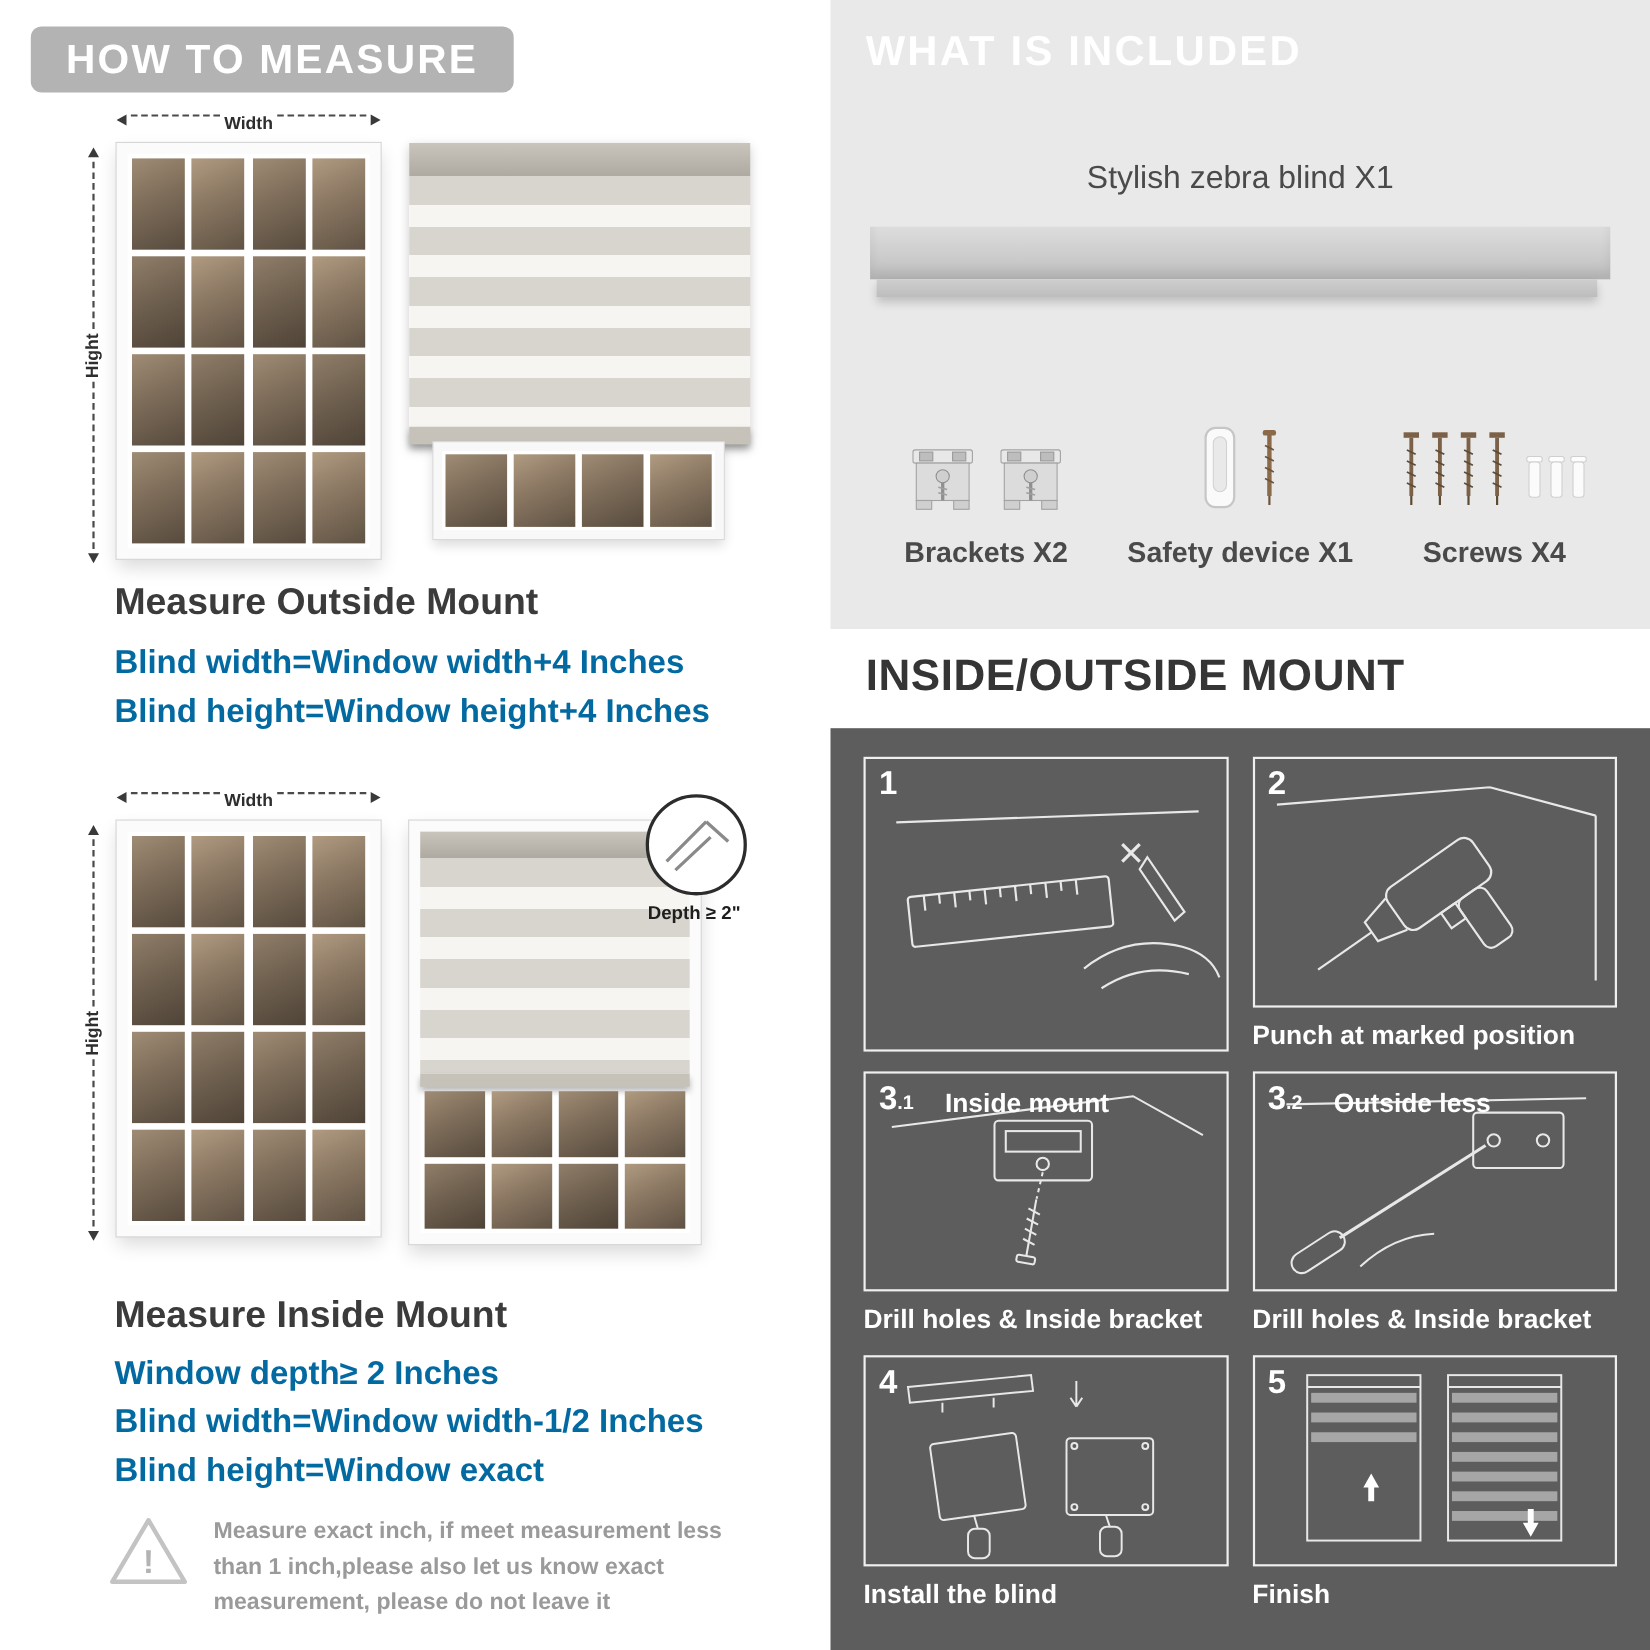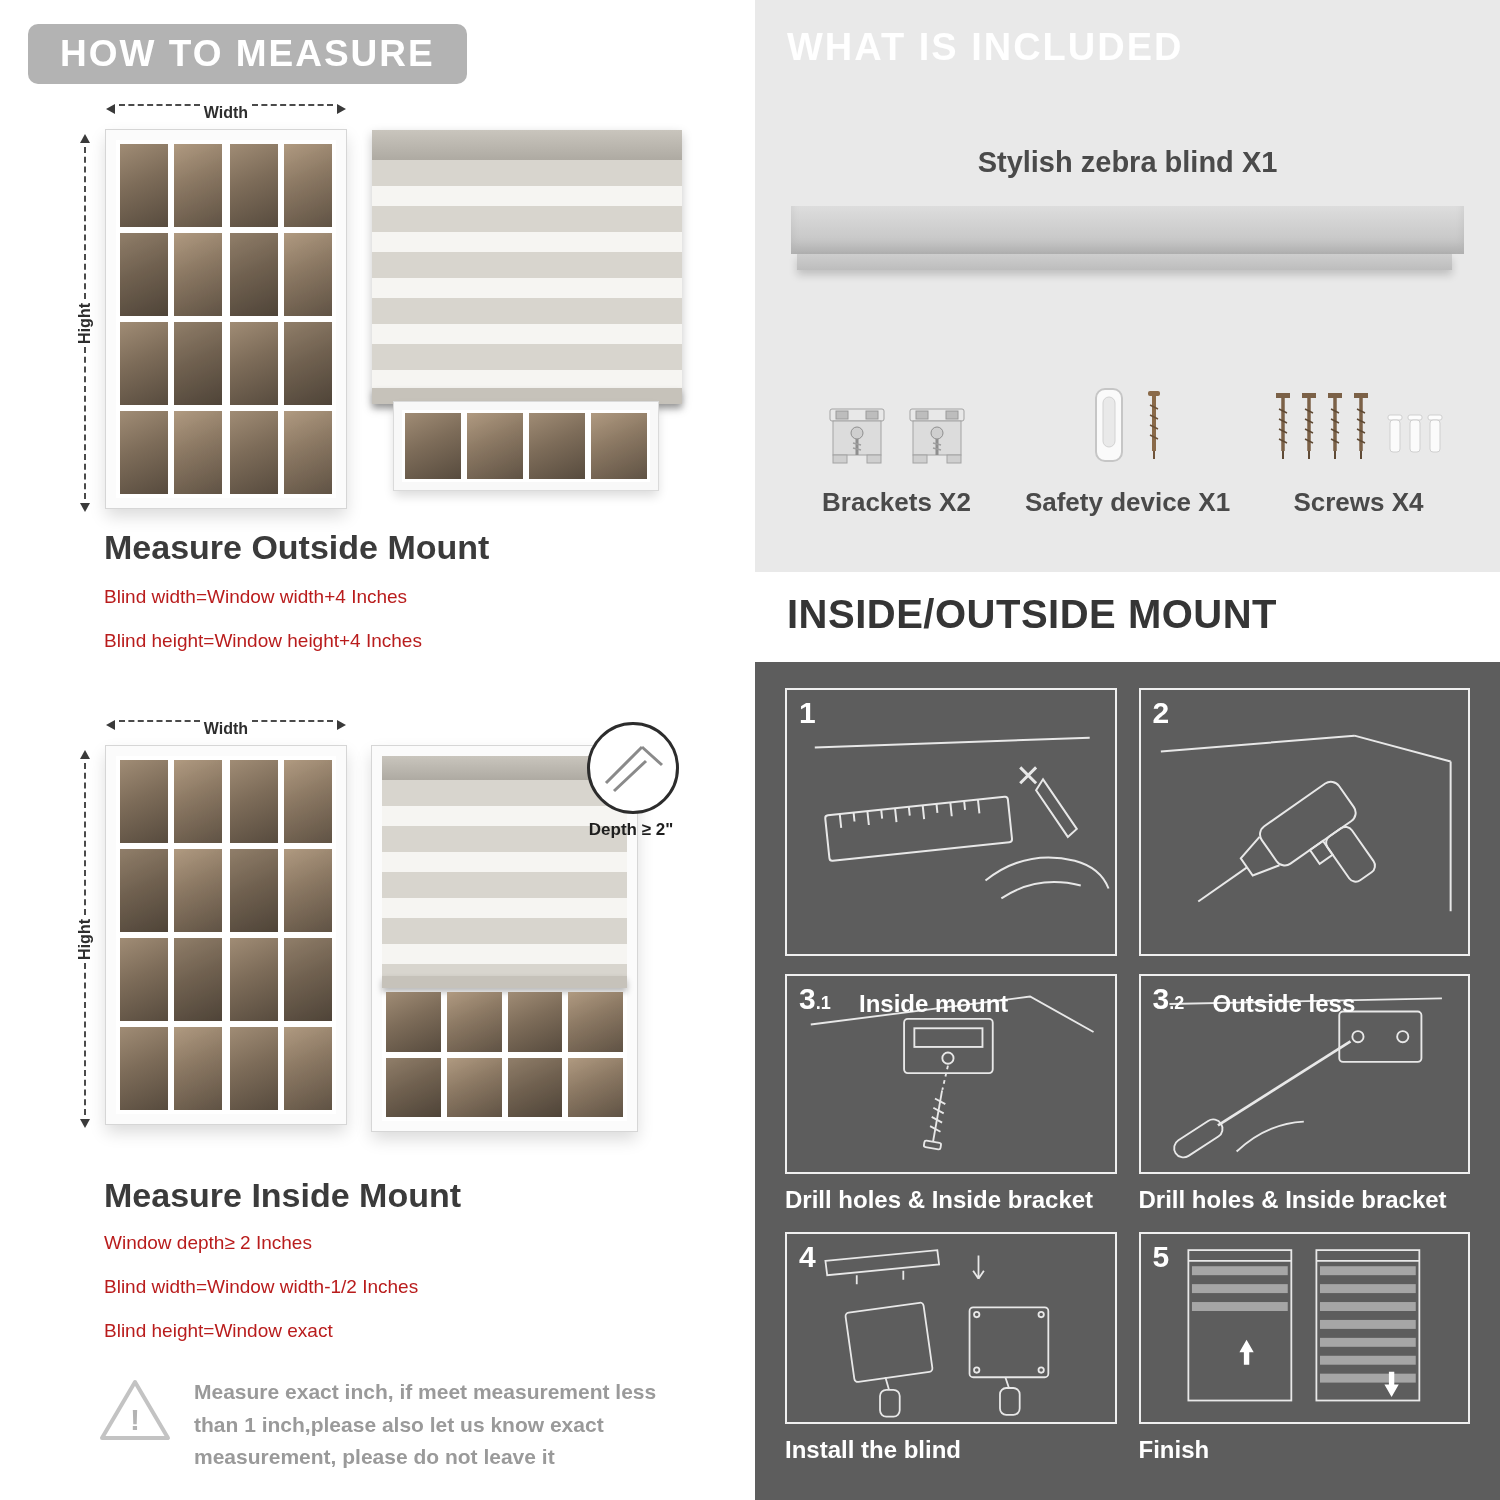--- a/index.html
+++ b/index.html
@@ -55,37 +55,37 @@
 
   .magnify { position: absolute; right: -52px; top: -34px; width: 92px; height: 92px; border: 3px solid #2c2c2c;
              border-radius: 50%; background: #fff; z-index: 5; }
   .magnify svg { width: 100%; height: 100%; }
   .depth-label { position: absolute; right: -74px; top: 64px; width: 140px; text-align: center;
                  font-size: 17px; font-weight: 700; color: #1e1e1e; z-index: 6; }
 
   .mh { position: absolute; font-size: 34px; font-weight: 700; color: #3b3b3b; }
   .mh-out { left: 104px; top: 528px; }
   .mh-in  { left: 104px; top: 1176px; }
-  .formula { position: absolute; font-size: 19px; font-weight: 400; color: #b91c1c; }
+  .formula { position: absolute; font-size: 30px; font-weight: 700; color: #0369a1; }
   .f-out1 { left: 104px; top: 586px; }
   .f-out2 { left: 104px; top: 630px; }
   .f-in1  { left: 104px; top: 1232px; }
   .f-in2  { left: 104px; top: 1276px; }
   .f-in3  { left: 104px; top: 1320px; }
 
   .note { position: absolute; left: 98px; top: 1376px; width: 590px; display: flex; gap: 22px; align-items: flex-start; }
   .note-text { font-size: 21px; font-weight: 700; color: #9a9a9a; line-height: 1.55; width: 470px; }
 
   
   .right-col { position: absolute; left: 755px; top: 0; width: 745px; height: 1500px; }
   .included { position: absolute; left: 0; top: 0; width: 745px; height: 572px; background: #e9e9e9; }
   .inc-header { position: absolute; left: 32px; top: 26px; font-size: 38px; font-weight: 700;
                 color: rgba(255,255,255,.97); letter-spacing: 2px; }
   .inc-title { position: absolute; left: 0; right: 0; top: 146px; text-align: center;
-               font-size: 29px; font-weight: 700; color: #4a4a4a; }
+               font-size: 29px; font-weight: 400; color: #4a4a4a; }
   .rail { position: absolute; left: 36px; right: 36px; top: 206px; height: 48px;
           background: linear-gradient(#dddddd, #bfbfbf); box-shadow: inset 0 -8px 10px rgba(0,0,0,.08); }
   .rail::after { content: ""; position: absolute; left: 6px; right: 12px; top: 100%; height: 16px;
                  background: linear-gradient(#cecece, #bdbdbd); box-shadow: 0 5px 9px rgba(0,0,0,.18); }
   .parts { position: absolute; left: 26px; right: 26px; top: 338px; height: 180px; display: flex; }
   .part { flex: 1; display: flex; flex-direction: column; align-items: center; justify-content: flex-end; gap: 18px; }
   .part-icons { display: flex; gap: 14px; align-items: flex-end; }
   .part-label { font-size: 26px; font-weight: 700; color: #4a4a4a; }
 
   .mount-band { position: absolute; left: 0; top: 572px; width: 745px; height: 84px; background: #fff;
@@ -370,20 +370,21 @@
               <g transform="rotate(-35 165 110)">
                 <rect x="122" y="86" width="95" height="46" rx="10"></rect>
                 <path d="M122 92 L94 99 L94 120 L122 127"></path>
                 <line x1="94" y1="110" x2="34" y2="110"></line>
                 <rect x="172" y="132" width="30" height="54" rx="8"></rect>
                 <path d="M156 132 h16 v17 h-16 z"></path>
               </g>
             </g>
           </svg>
         </div>
+        <div class="step-caption">Punch at  marked position</div>
       </div>
 
       <div class="step">
         <div class="step-box">
           <span class="step-num"><span>3</span><small>.1</small></span>
           <span class="step-label">Inside mount</span>
           <svg class="art" viewBox="0 0 330 210">
             <g fill="none" stroke="#e8e8e8" stroke-width="2">
               <path d="M15 52 L250 22 L318 60"></path>
               <rect x="115" y="46" width="95" height="58" rx="4"></rect>

